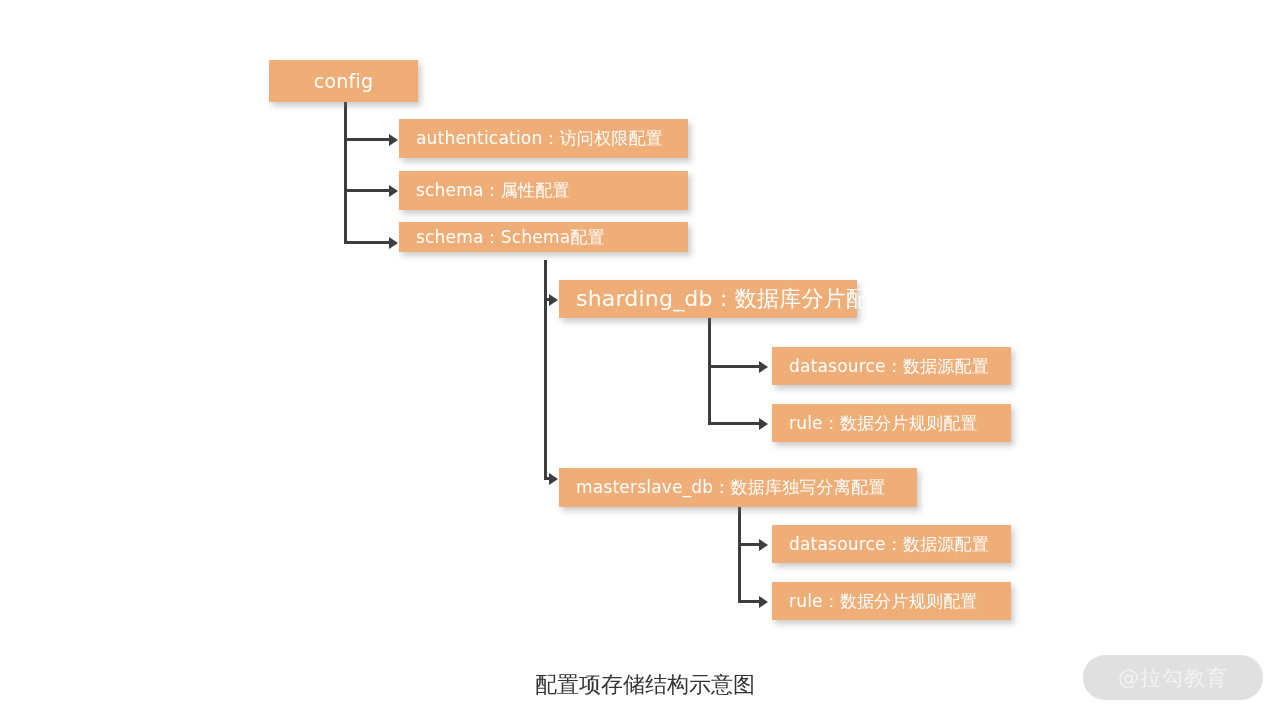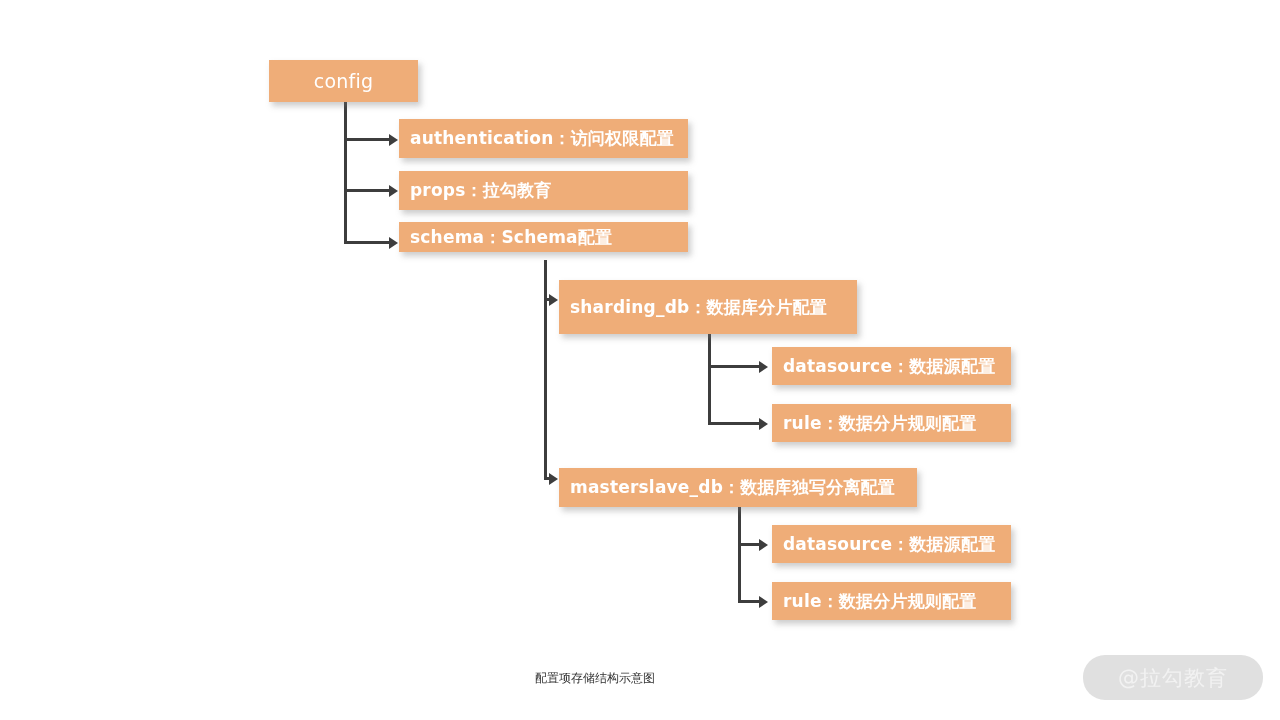--- a/index.html
+++ b/index.html
@@ -28,41 +28,40 @@
     text-align: center;
   }
   .node .label {
     display: inline-block;
   }
   .node.center {
     justify-content: center;
   }
   .node.left {
     justify-content: flex-start;
-    padding-left: 11px;
-    font-weight: bold;
+    padding-left: 17px;
   }
   .connector {
     position: absolute;
     background: #3d3d3d;
   }
   .connector.v { width: 3px; }
   .connector.h { height: 3px; }
   .arrow {
     position: absolute;
     width: 0;
     height: 0;
     border-top: 6px solid transparent;
     border-bottom: 6px solid transparent;
     border-left: 9px solid #3d3d3d;
   }
   #caption {
     position: absolute;
     color: #333333;
-    font-size: 12px;
+    font-size: 22px;
     white-space: nowrap;
   }
   #watermark {
     position: absolute;
     background: #e0e0e0;
     border-radius: 22px;
     display: flex;
     align-items: center;
     justify-content: center;
     color: #f2f2f2;
@@ -103,28 +102,28 @@
 
   <div class="node center" style="left:269px; top:60px; width:149px; height:42px; font-size:19px;">
     <span class="label">config</span>
   </div>
 
   <div class="node left" style="left:399px; top:119px; width:289px; height:39px; font-size:17px;">
     <span class="label">authentication：访问权限配置</span>
   </div>
 
   <div class="node left" style="left:399px; top:171px; width:289px; height:39px; font-size:17px;">
-    <span class="label">props：拉勾教育</span>
+    <span class="label">schema：属性配置</span>
   </div>
 
   <div class="node left" style="left:399px; top:222px; width:289px; height:30px; font-size:17px;">
     <span class="label">schema：Schema配置</span>
   </div>
 
-  <div class="node left" style="left:559px; top:280px; width:298px; height:54px; font-size:17px;">
+  <div class="node left" style="left:559px; top:280px; width:298px; height:38px; font-size:22px;">
     <span class="label">sharding_db：数据库分片配置</span>
   </div>
 
   <div class="node left" style="left:772px; top:347px; width:239px; height:38px; font-size:17px;">
     <span class="label">datasource：数据源配置</span>
   </div>
 
   <div class="node left" style="left:772px; top:404px; width:239px; height:38px; font-size:17px;">
     <span class="label">rule：数据分片规则配置</span>
   </div>

